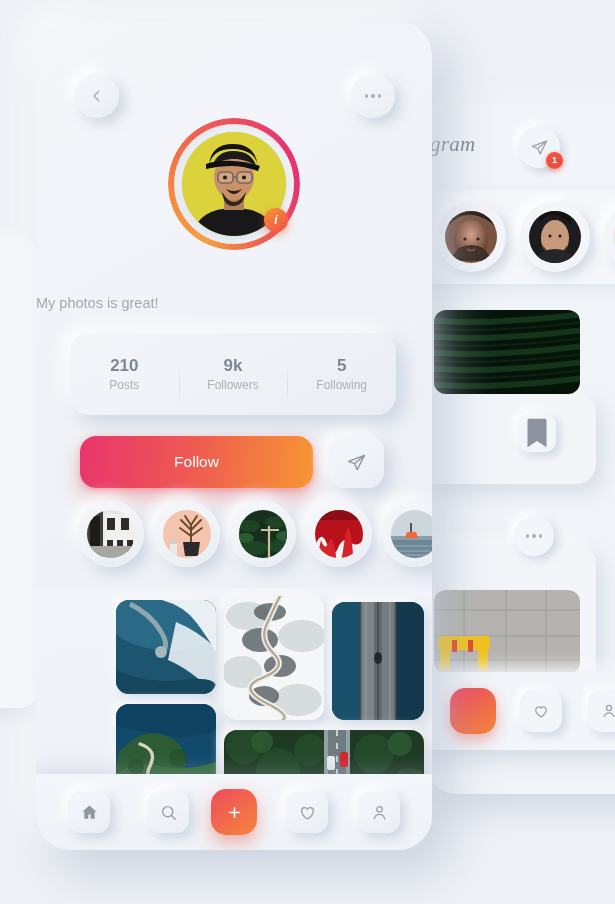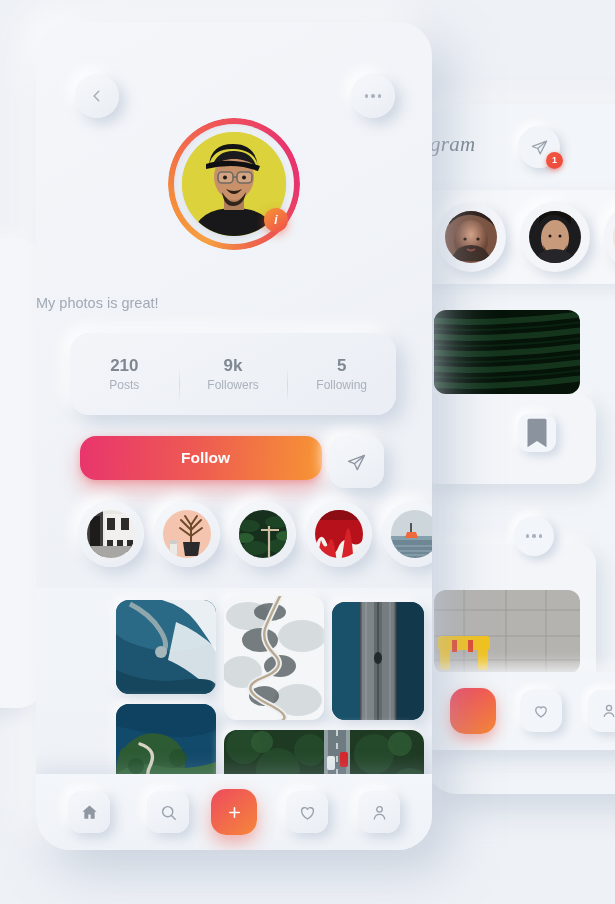--- a/index.html
+++ b/index.html
@@ -147,26 +147,25 @@
   .stat{flex:1;text-align:center;position:relative;}
   .stat + .stat:before{
     content:"";position:absolute;left:0;top:12px;width:1px;height:34px;
     background:linear-gradient(180deg,rgba(163,177,198,0),rgba(163,177,198,.35),rgba(163,177,198,0));
   }
   .stat .v{font-size:17px;font-weight:bold;color:#7f8791;line-height:20px;}
   .stat .l{font-size:12px;color:#aab1bb;margin-top:2px;}
 
   
   .follow{
-    position:absolute;left:44px;top:414px;width:233px;height:44px;border-radius:16px;
+    position:absolute;left:44px;top:414px;width:233px;height:52px;border-radius:16px;
     background:linear-gradient(95deg,#e8356d 0%,#ee5a52 48%,#f79533 100%);
-    color:#fff;font-size:15.5px;font-weight:bold;
+    color:#fff;font-size:15.5px;font-weight:normal;
     display:flex;align-items:center;justify-content:center;cursor:pointer;
     box-shadow:0 10px 20px rgba(236,85,90,.38), 0 2px 6px rgba(236,85,90,.3);
-    padding-left:9px;
   }
   .send-btn{
     position:absolute;left:293px;top:414px;width:55px;height:52px;border-radius:16px;
     background:linear-gradient(150deg,#f5f7fb,#eaeef4);
     box-shadow:7px 7px 15px rgba(163,177,198,.42), -6px -6px 14px rgba(255,255,255,.95);
     display:flex;align-items:center;justify-content:center;cursor:pointer;
   }
   .send-btn svg{width:19px;height:19px;}
 
   

